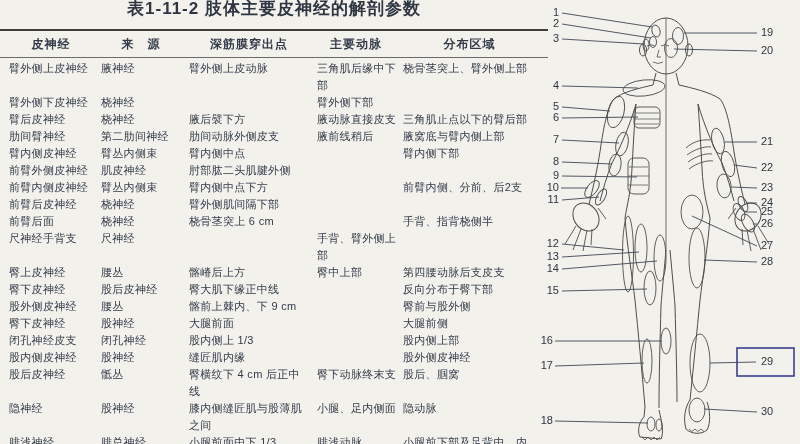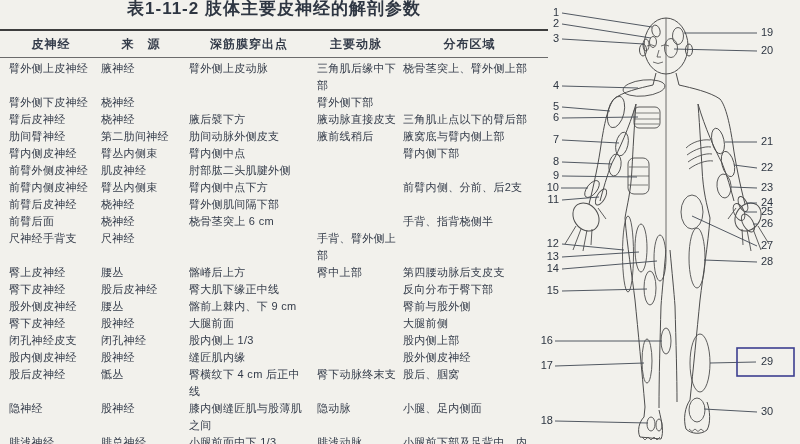--- a/index.html
+++ b/index.html
@@ -156,22 +156,22 @@
         <div class="td">股后皮神经</div>
         <div class="td">骶丛</div>
         <div class="td">臀横纹下 4 cm 后正中线</div>
         <div class="td">臀下动脉终末支</div>
         <div class="td">股后、腘窝</div>
       </div>
       <div class="tr">
         <div class="td">隐神经</div>
         <div class="td">股神经</div>
         <div class="td">膝内侧缝匠肌与股薄肌之间</div>
+        <div class="td">小腿、足内侧面</div>
         <div class="td">隐动脉</div>
-        <div class="td">小腿、足内侧面</div>
       </div>
       <div class="tr">
         <div class="td">腓浅神经</div>
         <div class="td">腓总神经</div>
         <div class="td">小腿前面中下 1/3</div>
         <div class="td">腓浅动脉</div>
         <div class="td">小腿前下部及足背中、内侧</div>
       </div>
 
     </div>

